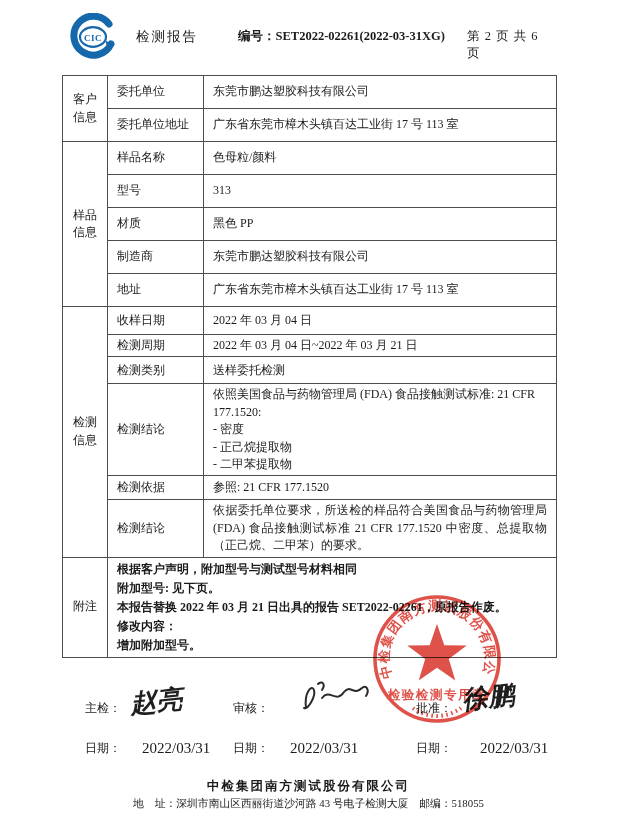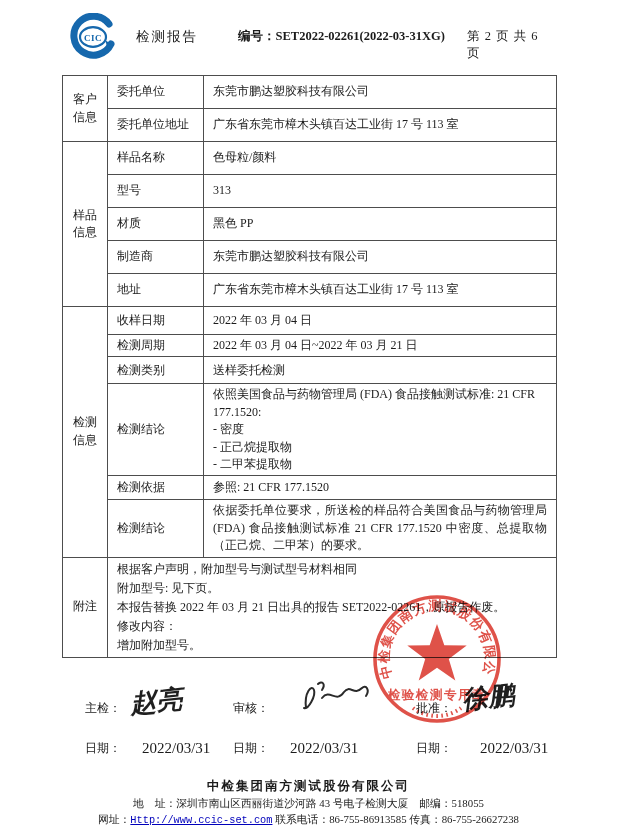--- a/index.html
+++ b/index.html
@@ -17,21 +17,21 @@
   
   table.report{position:absolute;left:62px;top:75px;width:494px;border-collapse:collapse;
                table-layout:fixed;font-size:12px;}
   table.report td{border:1px solid #4d4d4d;padding:2px 9px;vertical-align:middle;
                   overflow:hidden;line-height:1.45;}
   td.cat{white-space:pre-line;text-align:center;padding:2px 2px;line-height:2.0;}
   td.lbl{padding-left:12px;}
   td.val{padding-left:10px;}
   td.multi{vertical-align:top;padding-top:6px;}
   .mline{line-height:17.4px;}
-  .nline{line-height:19px;}
+  .nline{line-height:19px;font-weight:bold;}
   td.concl{line-height:17px;text-align:justify;}
 
   
   .sig-label{position:absolute;font-size:12px;}
   .sig-name{position:absolute;font-size:26px;font-style:italic;font-weight:700;
             color:#1f1f1f;transform:rotate(-6deg);font-family:"DejaVu Serif",serif;white-space:nowrap;}
   .date-label{position:absolute;font-size:12px;}
   .date-val{position:absolute;font-size:15px;}
   .scribble{position:absolute;}
 
@@ -178,20 +178,15 @@
     <text font-size="13.2" font-weight="bold" fill="#da382e" font-family="Liberation Serif, serif" letter-spacing="1.2">
       <textPath href="#ringPath" startOffset="2">中检集团南方测试股份有限公司</textPath>
     </text>
     <text x="68" y="108" text-anchor="middle" font-size="12.6" font-weight="bold" fill="#da382e" font-family="Liberation Serif, serif" letter-spacing="1.5">检验检测专用章</text>
     <path d="M 44,117 A 40,40 0 0 0 92,117" fill="none" stroke="#da382e" stroke-width="4" stroke-dasharray="1.6,3.4"></path>
   </svg>
 
   <div class="footer">
     <div class="f-company">中检集团南方测试股份有限公司</div>
     <div class="f-line">地　址：深圳市南山区西丽街道沙河路 43 号电子检测大厦　邮编：518055</div>
-    <div class="f-line">
-      <span>网址：</span><a href="#" class="f-url">Http://www.ccic-set.com</a>
-      <span>联系电话：86-755-86913585</span>
-      <span>传真：86-755-26627238</span>
-    </div>
   </div>
 
 </div>
 
 </body></html>

